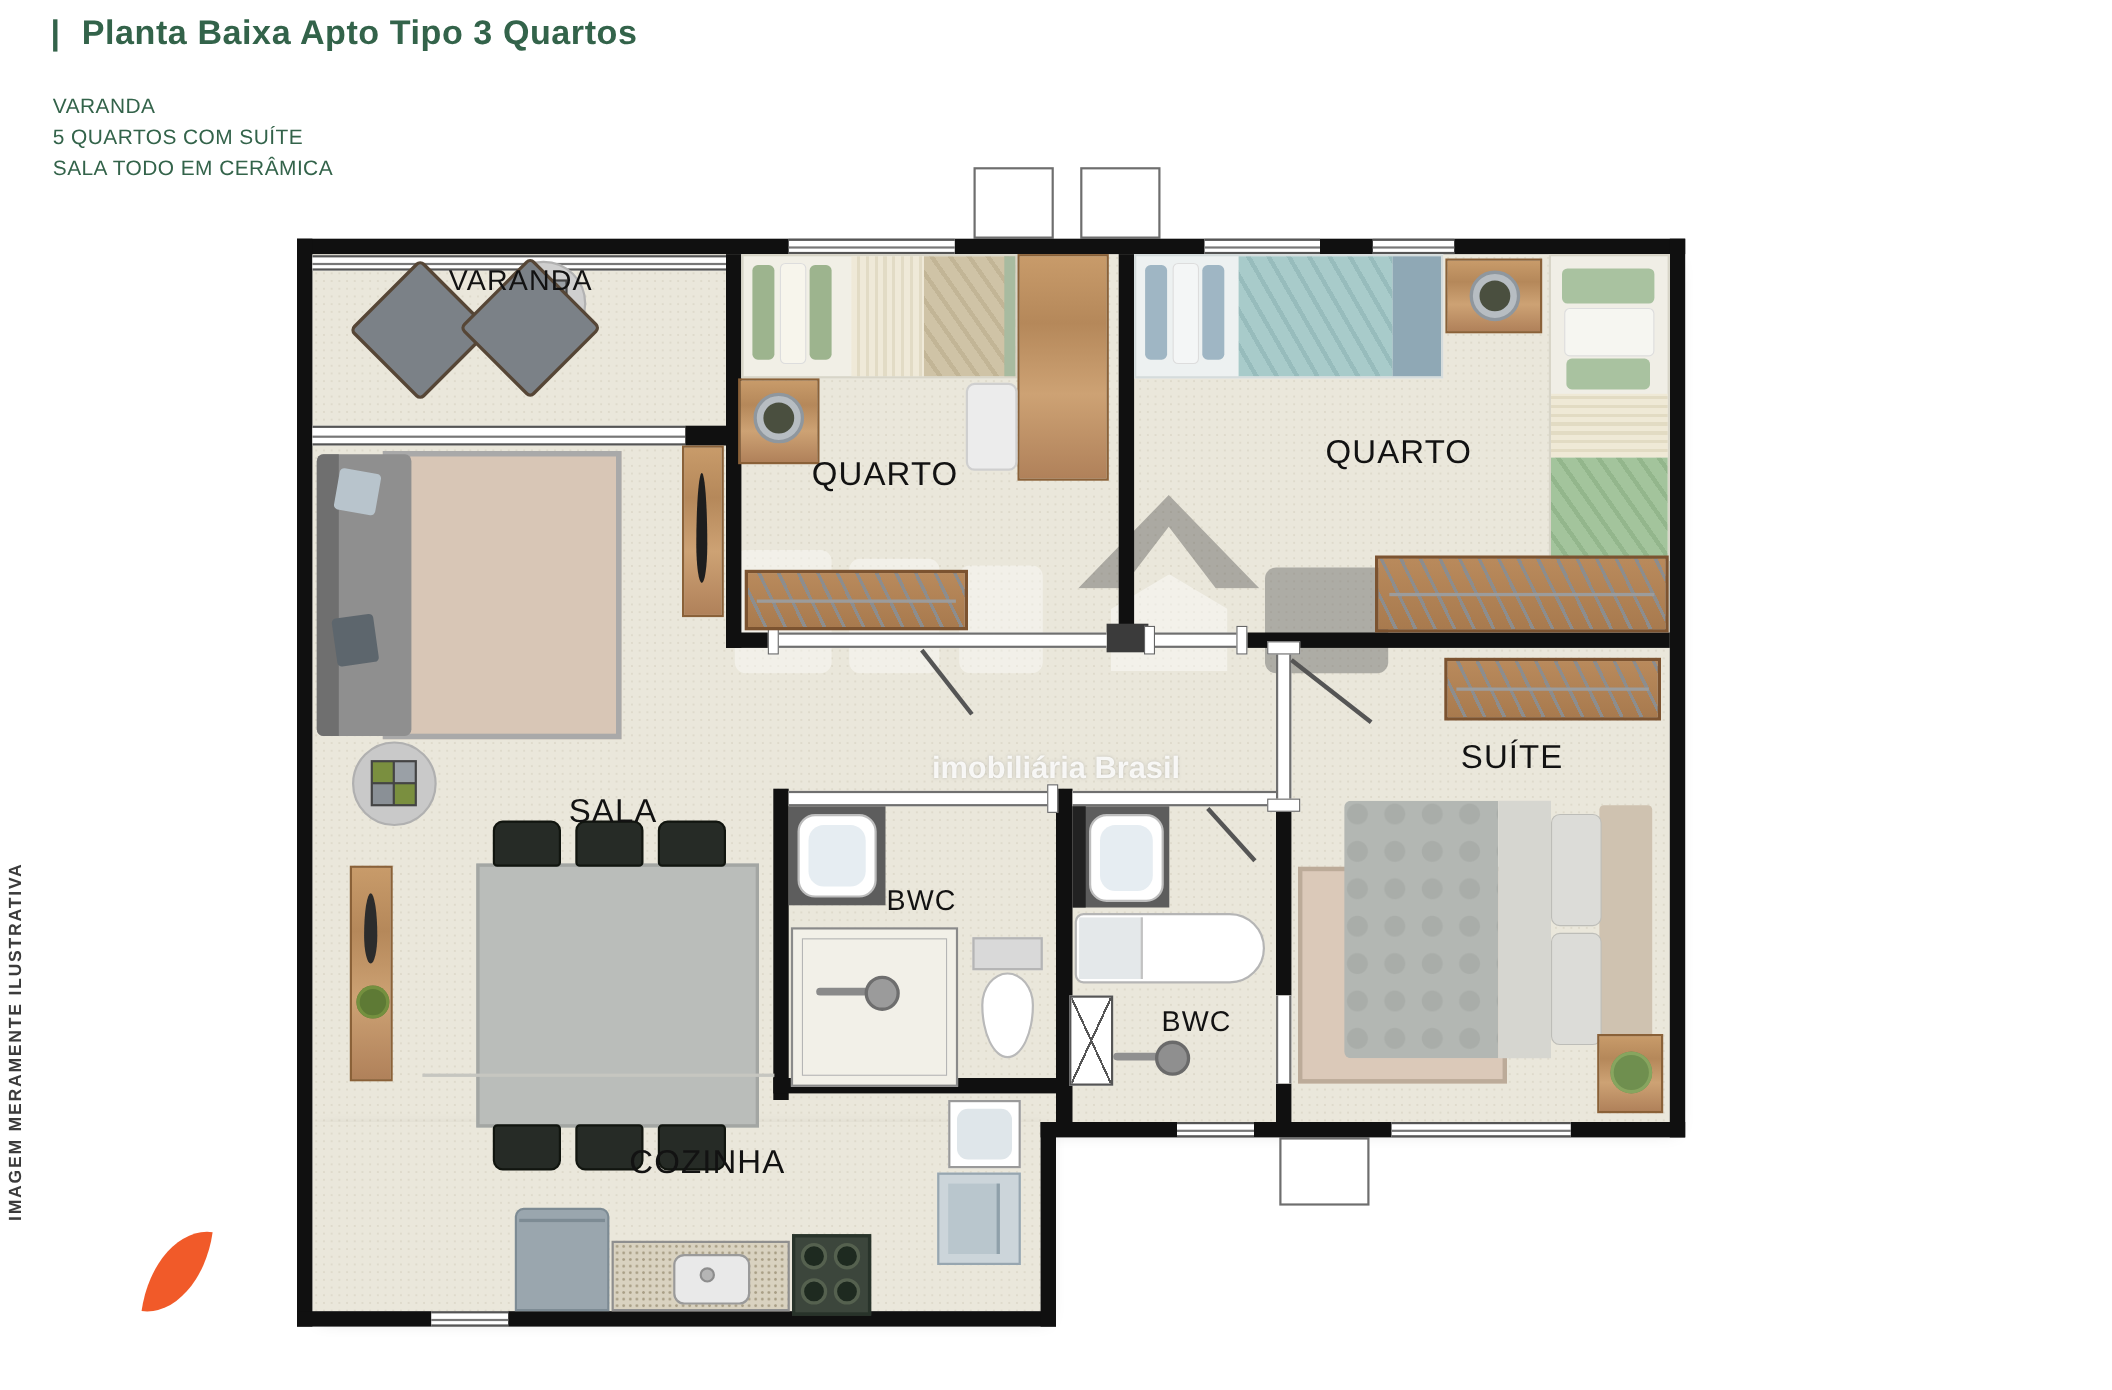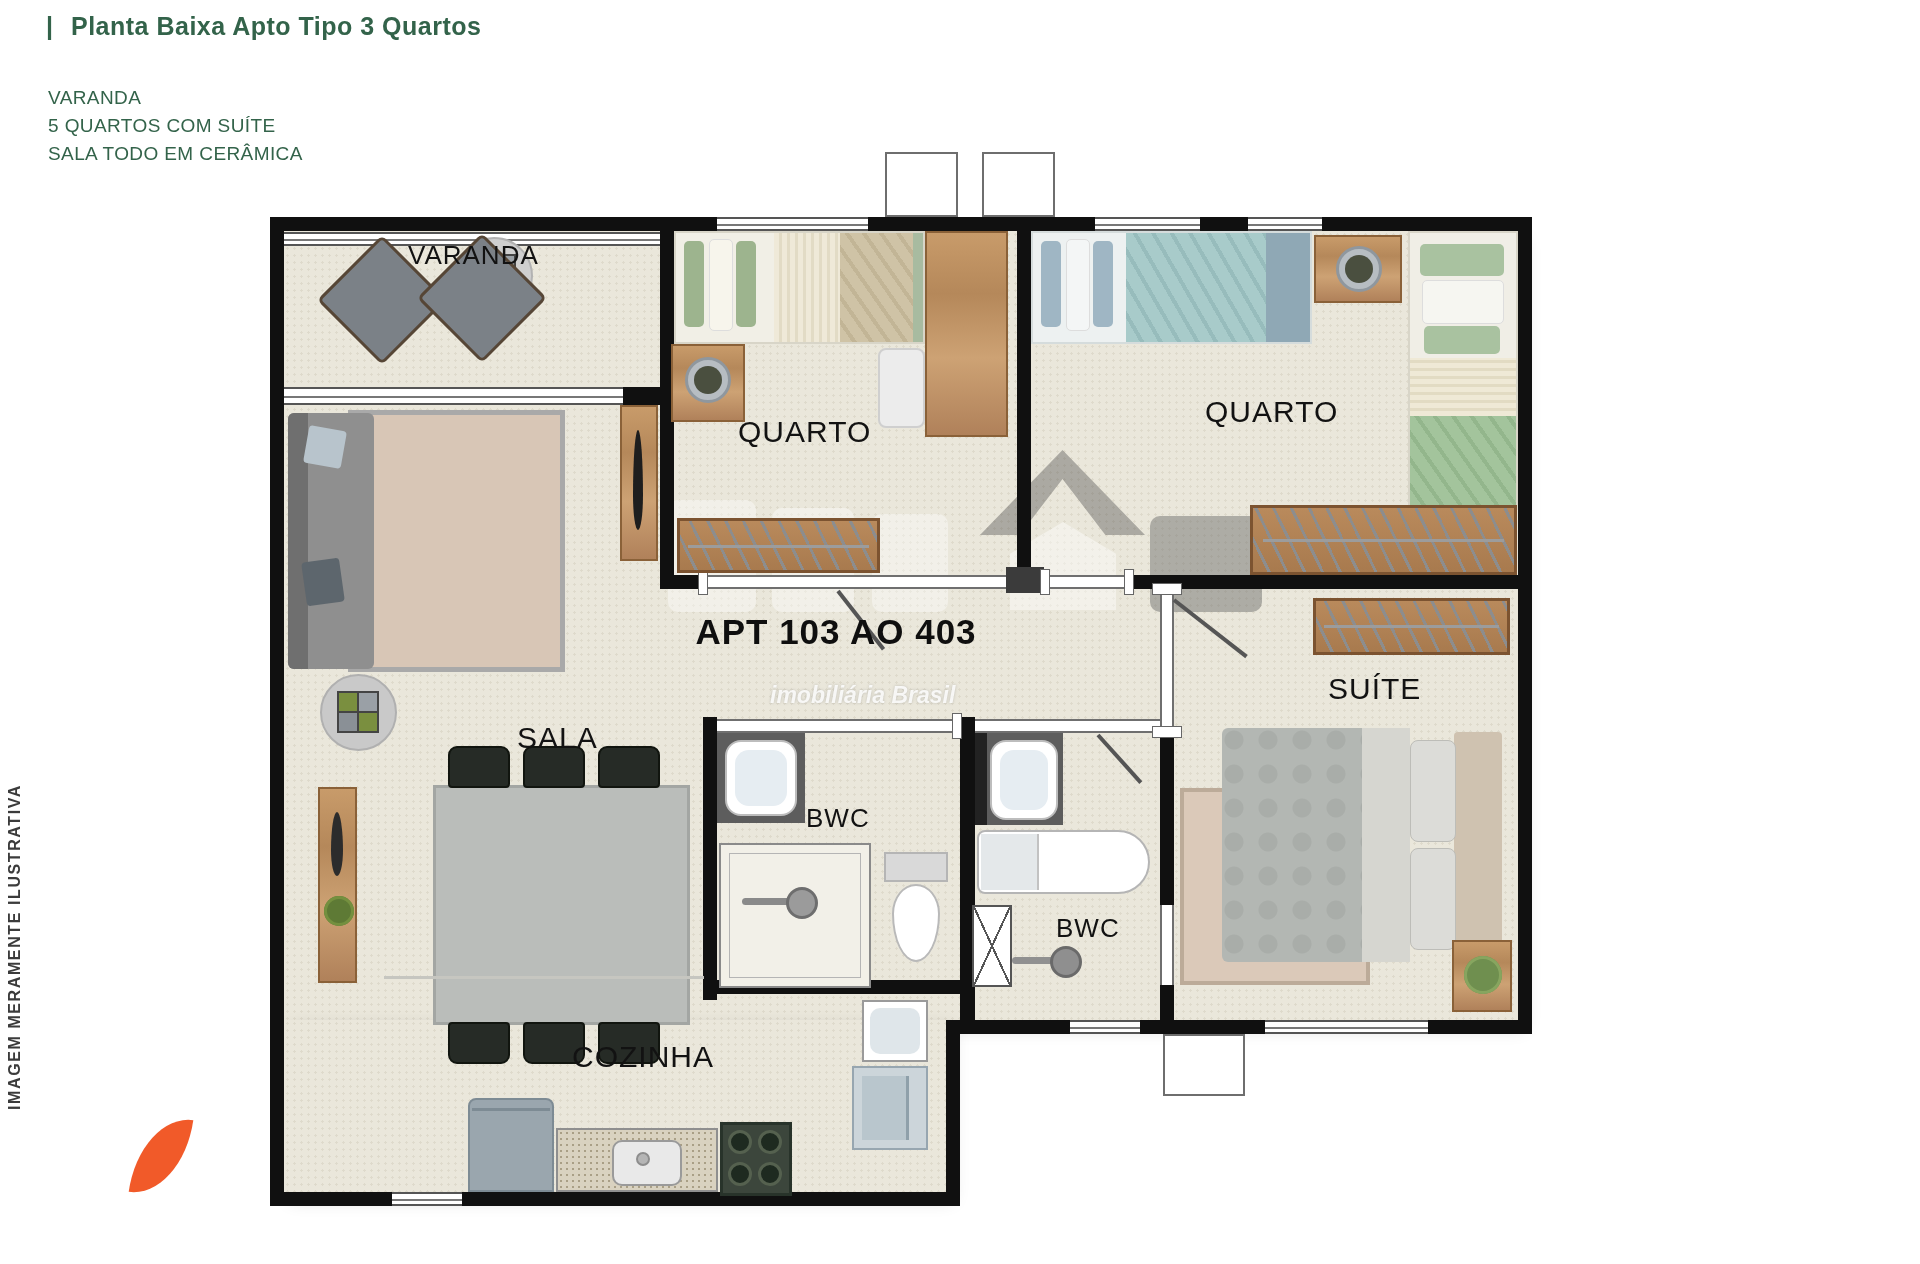--- a/index.html
+++ b/index.html
@@ -1,20 +1,20 @@
 <!DOCTYPE html>
 <html><head>
 <meta charset="utf-8">
 <style>
   html,body{margin:0;padding:0;background:#ffffff;}
   body{width:1920px;height:1264px;position:relative;overflow:hidden;
        font-family:"Liberation Sans","DejaVu Sans",sans-serif;}
   .abs{position:absolute;}
   
-  .title{left:46px;top:12px;font-size:25px;font-weight:700;color:#33634a;letter-spacing:.5px;}
+  .title{left:46px;top:12px;font-size:31px;font-weight:700;color:#33634a;letter-spacing:.5px;}
   .features{left:48px;top:84px;font-size:19px;color:#33634a;line-height:28px;letter-spacing:.4px;}
   .vnote{left:6px;top:1112px;width:330px;transform:rotate(-90deg);transform-origin:0 0;
          text-align:center;font-size:16px;font-weight:700;letter-spacing:1.6px;color:#3b3b3b;}
   .leaf{left:134px;top:1116px;width:54px;height:80px;background:#f15a29;
         border-radius:100% 0 100% 0;transform:rotate(8deg);}
   
   .floor{background-color:#eae7db;background-image:radial-gradient(rgba(150,140,110,.14) 1px,transparent 1.4px);background-size:7px 7px;}
   .w{background:#101010;}
   .band{background:#fff;border-top:2px solid #6f6f6f;border-bottom:2px solid #6f6f6f;box-sizing:border-box;}
   .bandv{background:#fff;border-left:2px solid #6f6f6f;border-right:2px solid #6f6f6f;box-sizing:border-box;}
@@ -28,21 +28,21 @@
   .label{color:#121212;font-size:30px;letter-spacing:1px;white-space:nowrap;}
   .lsm{font-size:26px;}
   .aptline{left:660px;width:352px;text-align:center;color:#0f0f0f;font-weight:700;}
   .circle{border-radius:50%;}
   .chair{background:#262b26;border-radius:9px 9px 4px 4px;border:2px solid #11150f;box-sizing:border-box;}
   .planter{display:grid;grid-template-columns:1fr 1fr;grid-template-rows:1fr 1fr;gap:2px;background:#444;padding:2px;}
   .planter div{background:#7a8f3f;}
   .planter div:nth-child(2){background:#9aa0a6;}
   .planter div:nth-child(3){background:#8a9096;}
   .wm{opacity:.45;}
-  .tagline{left:770px;top:682px;width:380px;font-size:23px;font-style:italic;font-weight:700;
+  .tagline{left:770px;top:682px;width:380px;text-align:center;font-size:28px;font-weight:700;
            color:rgba(255,255,255,.85);text-shadow:0 0 3px rgba(110,110,110,.35);}
   .jamb{background:#fff;border:1px solid #666;box-sizing:border-box;}
   .doorleaf{background:#555;}
 </style>
 </head>
 <body>
 
 <div class="abs title">
   <span>|</span>
   <span style="margin-left:10px;">Planta Baixa Apto Tipo 3 Quartos</span>
@@ -236,15 +236,14 @@
 
   <div class="abs label lsm" style="left:408px;top:240px;">VARANDA</div>
   <div class="abs label" style="left:738px;top:415px;">QUARTO</div>
   <div class="abs label" style="left:1205px;top:395px;">QUARTO</div>
   <div class="abs label" style="left:517px;top:685px;margin-top:36px;">SALA</div>
   <div class="abs label" style="left:1328px;top:672px;">SUÍTE</div>
   <div class="abs label lsm" style="left:806px;top:803px;">BWC</div>
   <div class="abs label lsm" style="left:1056px;top:913px;">BWC</div>
   <div class="abs label" style="left:572px;top:1040px;">COZINHA</div>
 
-  <div class="abs aptline" style="top:612px;font-size:35px;letter-spacing:1px;">APT 103 AO 403</div>
 
 </div>
 
 </body></html>

